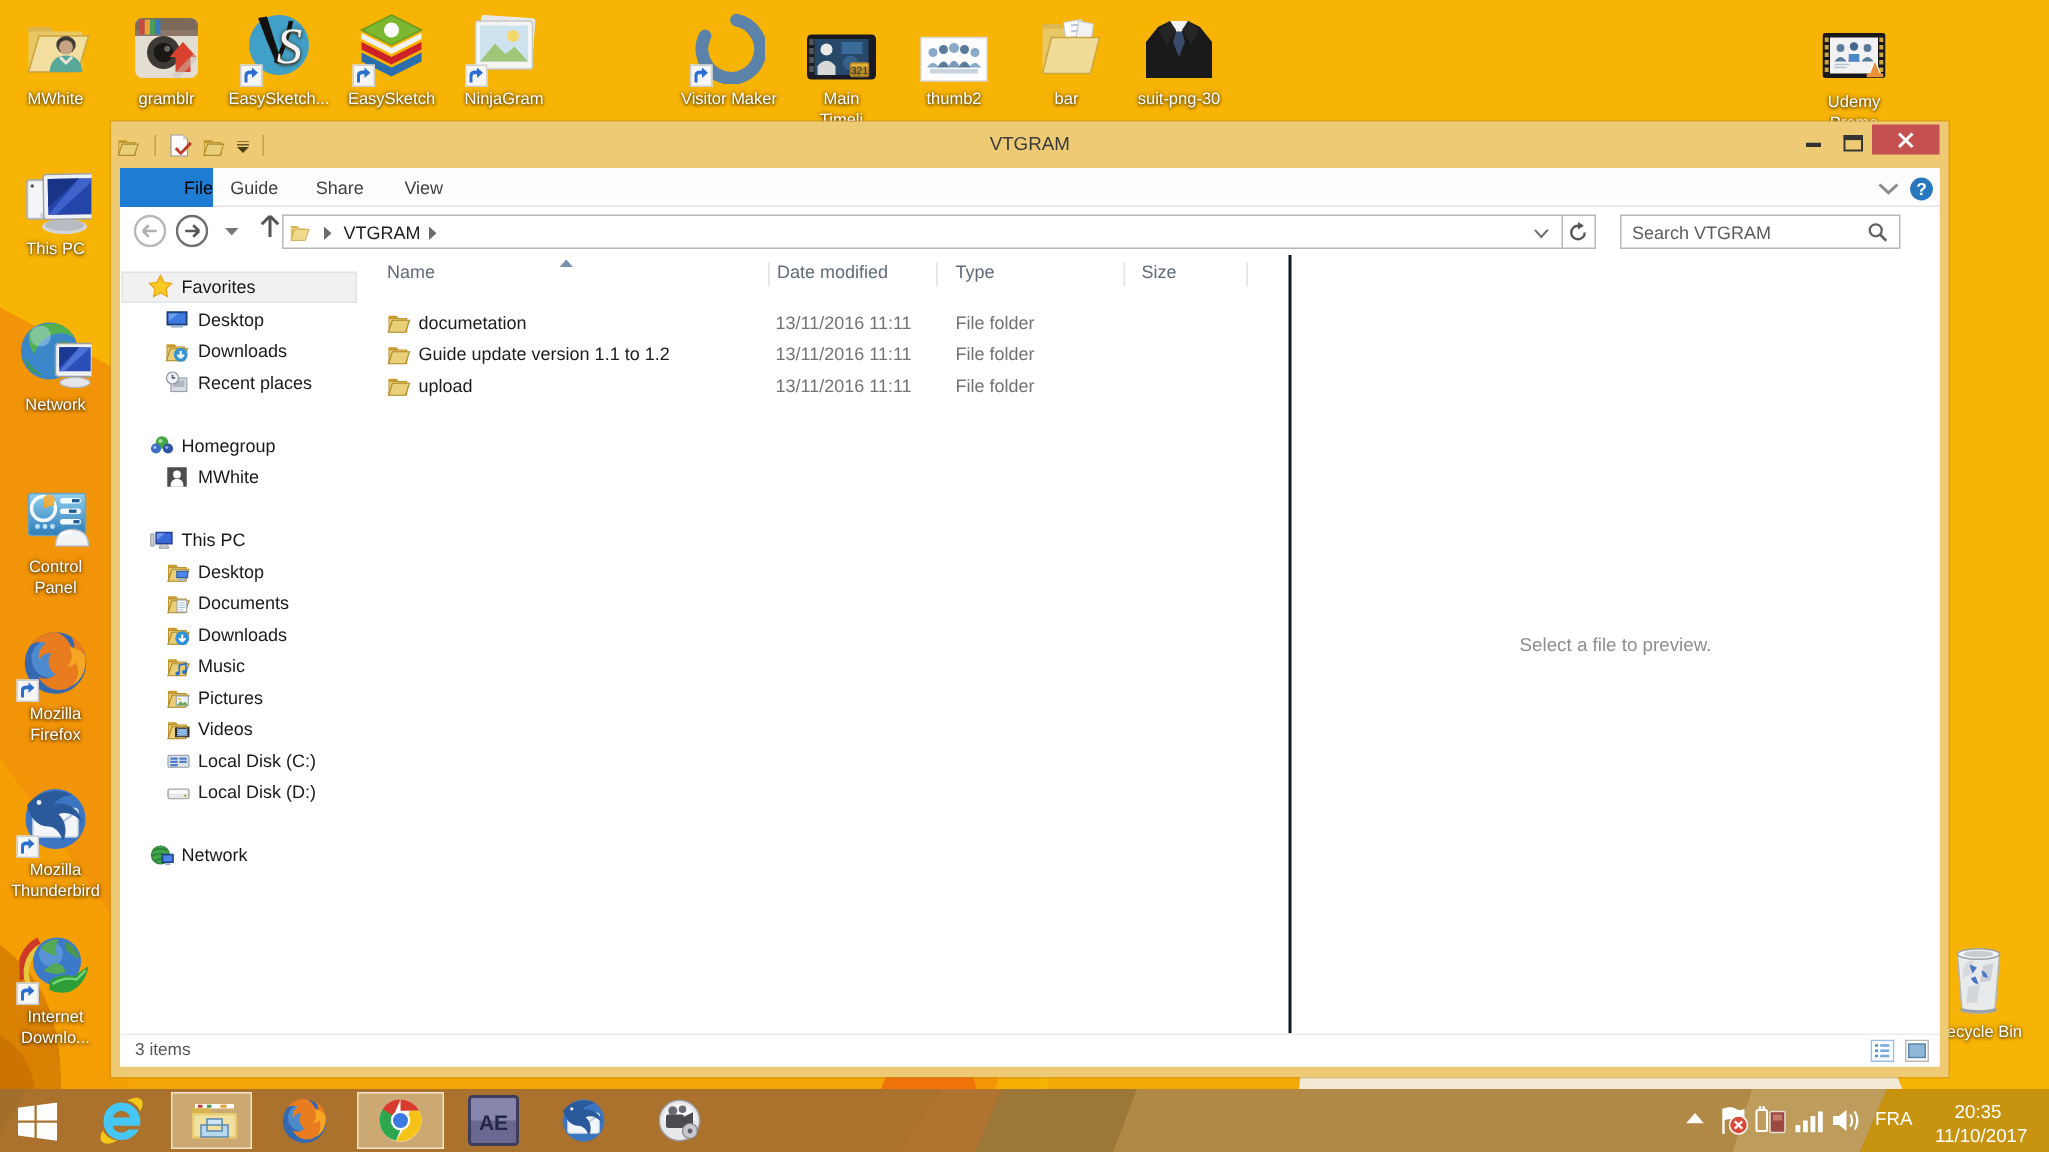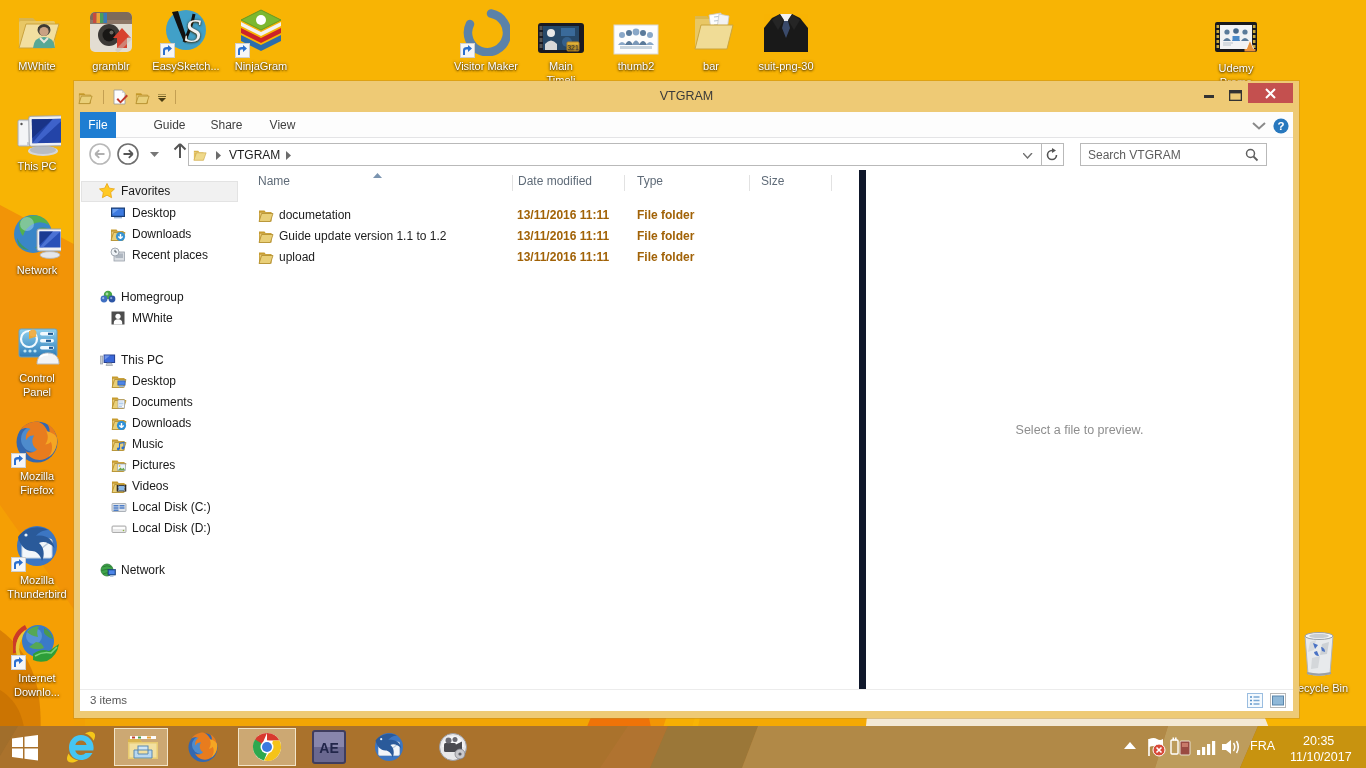--- a/index.html
+++ b/index.html
@@ -22,35 +22,35 @@
 
 #win { position:absolute; left:74px; top:81px; width:1225px; height:637px;
   background:#eeca75; box-shadow:0 0 0 1px rgba(190,140,40,.45); }
 #titlebar { position:absolute; left:0; top:0; width:100%; height:31px; }
 #wtitle { position:absolute; left:0; right:0; top:8px; text-align:center; font-size:12.5px; color:#3a3a3a; }
 #closeb { position:absolute; right:6px; top:2px; width:45px; height:20px; background:#c4504f; }
 #content { position:absolute; left:6px; top:31px; right:6px; bottom:7px; background:#fff; }
 
 #tabs { position:absolute; left:0; top:0; right:0; height:26px; background:#fdfdfd; border-bottom:1px solid #e4e4e6; }
 .tab { position:absolute; top:0; height:26px; line-height:26px; font-size:12px; color:#3f3f3f; text-align:center; }
-#filetab { left:0; width:36px; background:#1e7dd2; color:#ffffff; }
+#filetab { left:0; width:62px; background:#1e7dd2; color:#000000;text-align:right; }
 
 #toolbar { position:absolute; left:0; top:27px; right:0; height:31px; background:#fff; }
 
 #main { position:absolute; left:0; top:58px; right:0; bottom:22px; background:#fff; }
 #statusbar { position:absolute; left:0; bottom:0; right:0; height:22px; background:#fff; border-top:1px solid #ececec; font-size:11.5px; color:#565656; }
 #navpane { position:absolute; left:0; top:0; width:158px; bottom:0; font-size:12px; color:#191919; }
 .navrow { position:absolute; left:0; height:21px; line-height:21px; white-space:nowrap; }
 .navrow .nic { position:absolute; width:16px; height:16px; top:2px; }
 #filelist { position:absolute; left:158px; top:0; right:434px; bottom:0; }
-#preview { position:absolute; right:0; top:0; width:434px; bottom:0; border-left:7px solid #0f172a; }
+#preview { position:absolute; right:0; top:0; width:434px; bottom:0; border-left:2px solid #0f172a; }
 .hdr { position:absolute; top:0; height:22px; line-height:22px; font-size:12px; color:#5f6b78; }
 .hsep { position:absolute; top:5px; height:16px; width:1px; background:#e2e2e2; }
 .frow { position:absolute; height:21px; line-height:21px; font-size:12px; color:#1c1c1c; white-space:nowrap; }
-.fcol { position:absolute; color:#a16207;font-weight:bold; }
+.fcol { position:absolute; color:#737373; }
 </style>
 </head>
 <body>
 <svg width="0" height="0" style="position:absolute">
   <defs>
     <linearGradient id="fgrad" x1="0" y1="0" x2="1" y2="1">
       <stop offset="0" stop-color="#eed080"></stop>
         <stop offset="1" stop-color="#cfa53c"></stop>
     </linearGradient>
     <g id="folder16">
@@ -143,23 +143,40 @@
       <path d="M4,14 L4,18 L24,28 L44,18 L44,14 L24,24 Z" fill="#f2f2f2"></path>
       <path d="M4,20 L4,25 L24,35 L44,25 L44,20 L24,30 Z" fill="#cc2229"></path>
       <path d="M4,27 L4,33 L24,43 L44,33 L44,27 L24,37 Z" fill="#2b6dad"></path>
     </svg>
     <div class="shortcut">
           <svg width="13" height="13" viewBox="0 0 13 13">
             <path d="M2,11 L2,6 Q2,3 6,3 L7,3 L7,1 L11,4.5 L7,8 L7,5.5 L5,5.5 Q4,5.5 4,7 L4,11 Z" fill="#2a6fd0"></path>
           </svg>
         </div>
       </div>
+    <div>EasySketch</div>
+  </div>
+
+  <div class="dicon" style="left:298px;top:8px;">
+    <div class="ic">
+        <svg width="48" height="48" viewBox="0 0 48 48">
+      <rect x="8" y="3" width="36" height="30" rx="2" fill="#e8e8e8" transform="rotate(4 26 18)"></rect>
+      <rect x="5" y="6" width="38" height="32" rx="2" fill="#f5f5f5" stroke="#c8c8c8" stroke-width="1"></rect>
+      <rect x="8" y="9" width="32" height="24" fill="#cfe3ef"></rect>
+      <circle cx="30" cy="16" r="4" fill="#f5d76a"></circle>
+      <path d="M8,33 L18,21 L25,28 L31,23 L40,33 Z" fill="#9ec77a"></path>
+    </svg>
+    <div class="shortcut">
+          <svg width="13" height="13" viewBox="0 0 13 13">
+            <path d="M2,11 L2,6 Q2,3 6,3 L7,3 L7,1 L11,4.5 L7,8 L7,5.5 L5,5.5 Q4,5.5 4,7 L4,11 Z" fill="#2a6fd0"></path>
+          </svg>
+        </div>
+      </div>
     <div>NinjaGram</div>
   </div>
-
 
 
   <div class="dicon" style="left:523px;top:8px;">
     <div class="ic">
         <svg width="48" height="48" viewBox="0 0 48 48" style="top:6px;">
       <rect x="1" y="9" width="46" height="30" rx="3" fill="#1a1a22"></rect>
       <rect x="6" y="12" width="36" height="24" fill="#274868"></rect>
       <rect x="2.5" y="12" width="3" height="4" fill="#555"></rect>
           <rect x="2.5" y="18" width="3" height="4" fill="#555"></rect>
           <rect x="2.5" y="24" width="3" height="4" fill="#555"></rect>

